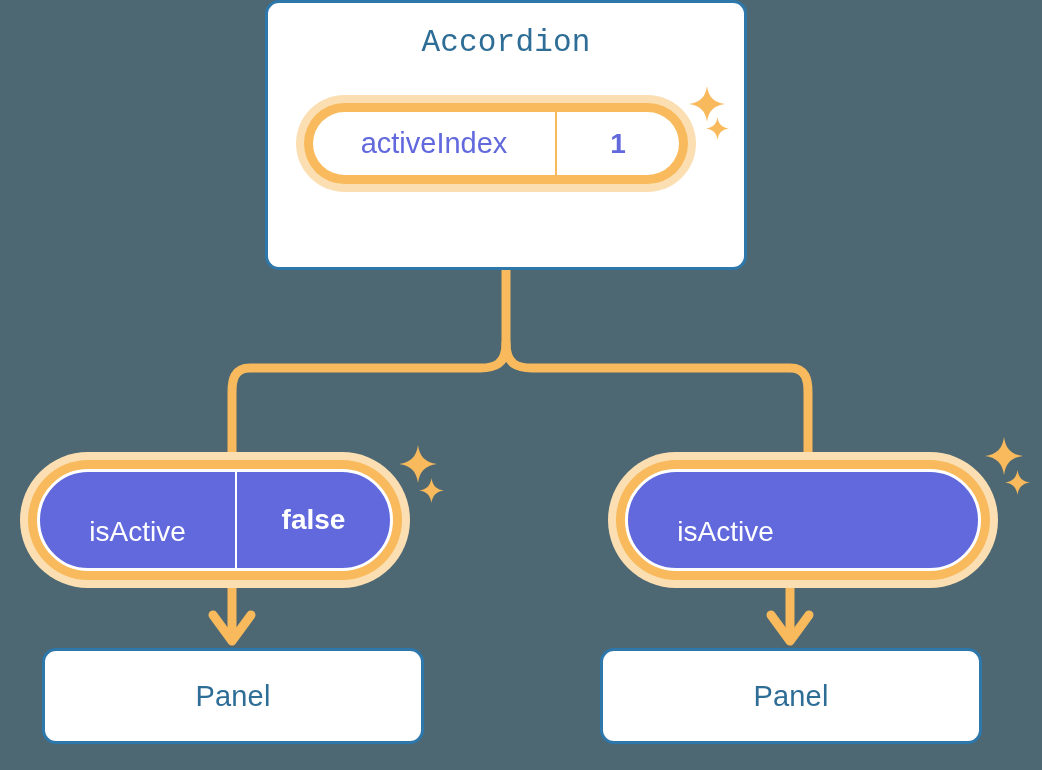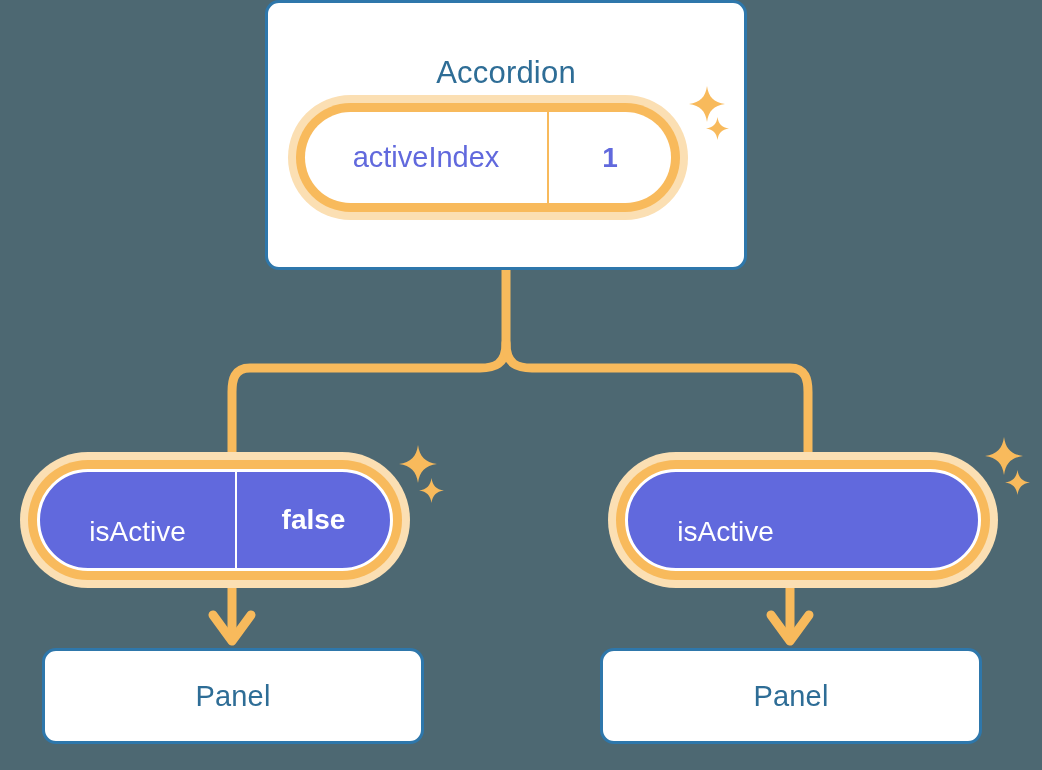--- a/index.html
+++ b/index.html
@@ -48,21 +48,22 @@
     white-space: nowrap;
   }
 
   #accordion-card {
     left: 265px;
     top: 0px;
     width: 482px;
     height: 270px;
   }
   #accordion-card .card-title {
-    margin-top: 52px;
+    margin-top: 22px;
+    font-family: Liberation Mono, monospace;
   }
 
   .panel-card {
     width: 382px;
     height: 96px;
     top: 648px;
     display: flex;
     align-items: center;
     justify-content: center;
   }
@@ -126,24 +127,24 @@
   .pill-dark .pill-body {
     background: #6169dd;
     border: 3px solid #ffffff;
   }
   .pill-dark .pill-key,
   .pill-dark .pill-val { color: #ffffff; }
   .pill-dark .pill-val { border-left: 2px solid #ffffff; }
 
   
   #pill-active-index {
-    left: 288px;
+    left: 296px;
     top: 95px;
     width: 400px;
-    height: 125px;
+    height: 97px;
   }
   #pill-active-index .pill-key { flex: 0 0 242px; font-size: 29px; }
   #pill-active-index .pill-val { flex: 1 1 auto; font-size: 28px; }
 
   
   .pill-leaf { width: 390px; height: 136px; top: 452px; }
   #pill-left  { left: 20px; }
   #pill-right { left: 608px; }
   .pill-leaf .pill-key { flex: 0 0 195px; font-size: 28px; margin-top: 24px; }
   .pill-leaf .pill-val { flex: 1 1 auto; font-size: 28px; }

